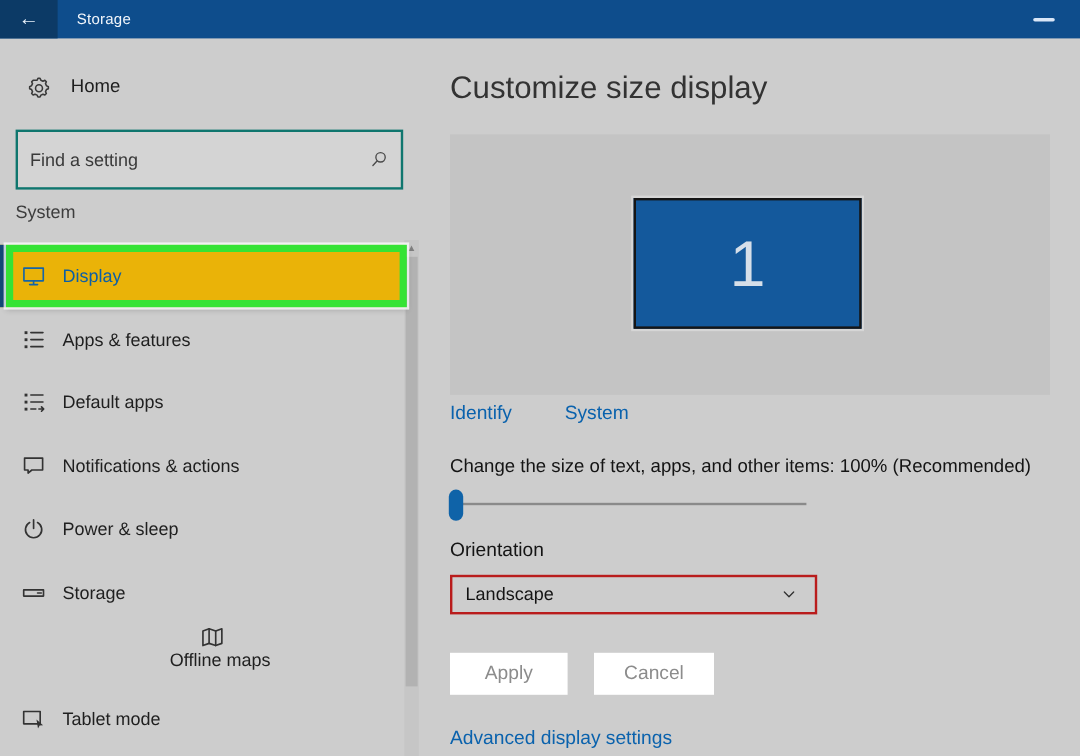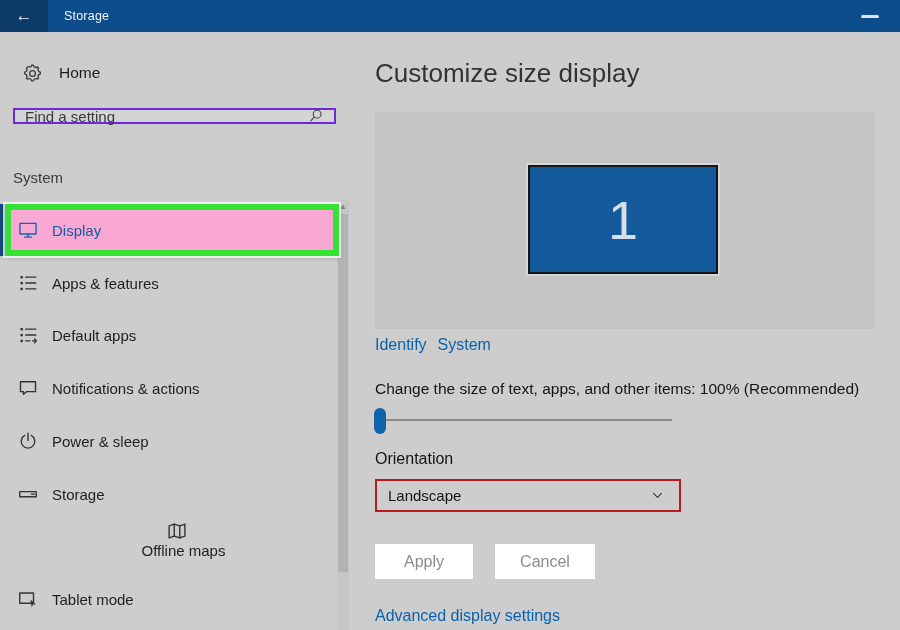--- a/index.html
+++ b/index.html
@@ -14,53 +14,53 @@
   .back-btn{position:absolute;left:0;top:0;width:48px;height:32px;background:#0c3a66;
     color:#e9f1fa;font-size:17px;display:flex;align-items:center;justify-content:center;cursor:pointer;}
   .win-title{position:absolute;left:64px;top:0;height:32px;display:flex;align-items:center;
     color:#f2f6fb;font-size:12.5px;letter-spacing:.2px;}
   .min-btn{position:absolute;left:850px;top:0;width:40px;height:32px;display:flex;align-items:center;justify-content:center;cursor:pointer;}
   .min-glyph{width:18px;height:3px;background:#d9e6f7;border-radius:2px;}
   
   .home-row{position:absolute;left:22px;top:58px;height:30px;display:flex;align-items:center;gap:16px;cursor:pointer;}
   .home-row .icon{width:21px;height:21px;color:#3a3a3a;}
   .home-label{font-size:15.5px;color:#1e1e1e;}
-  .searchbox{position:absolute;left:13px;top:108px;width:323px;height:16px;box-sizing:border-box;
-    border:2px solid #6d28d9;background:#d4d4d4;display:flex;align-items:center;}
+  .searchbox{position:absolute;left:13px;top:108px;width:323px;height:50px;box-sizing:border-box;
+    border:2px solid #0f766e;background:#d4d4d4;display:flex;align-items:center;}
   .searchbox input{flex:1;border:none;outline:none;background:transparent;font-family:inherit;
     font-size:15px;color:#2e2e2e;padding:0 0 0 10px;}
   .searchbox input::placeholder{color:#3a3a3a;opacity:1;}
   .search-glyph{width:18px;height:18px;color:#4a4a4a;margin-right:9px;flex:0 0 auto;}
   .system-label{position:absolute;left:13px;top:169px;font-size:15px;color:#3d3d3d;}
   .nav{position:absolute;left:0;top:204px;width:337px;}
   .nav-item{position:absolute;left:0;width:337px;height:52px;display:flex;align-items:center;
     padding-left:17px;box-sizing:border-box;cursor:pointer;}
   .nav-item .icon{width:22px;height:22px;color:#333333;flex:0 0 auto;}
   .nav-item .lbl{margin-left:13px;font-size:15px;color:#1f1f1f;white-space:nowrap;}
-  .nav-item.selected{background:#f9a8d4;}
+  .nav-item.selected{background:#eab308;}
   .nav-item.selected .lbl{color:#0d5fa6;}
   .nav-item.selected .icon{color:#1565a8;}
   .accent-bar{position:absolute;left:0;top:0;width:5px;height:52px;background:#134a78;}
   
   .scrollbar{position:absolute;left:337px;top:200px;width:12px;height:430px;background:#c6c6c6;}
   .scroll-up{position:absolute;left:0;top:0;width:12px;height:13px;display:flex;align-items:center;
     justify-content:center;font-size:8px;color:#7f7f7f;cursor:pointer;}
   .scroll-thumb{position:absolute;left:1px;top:14px;width:10px;height:358px;background:#b2b2b2;cursor:pointer;}
   
   .highlight-box{position:absolute;left:5px;top:204px;width:334px;height:52px;box-sizing:border-box;
     border:6px solid #35e335;box-shadow:0 0 0 2px rgba(255,255,255,.75),0 2px 5px rgba(0,0,0,.18);
     pointer-events:none;z-index:9;}
   
   .heading{position:absolute;left:375px;top:58px;font-size:26px;font-weight:300;color:#333333;}
   .preview-panel{position:absolute;left:375px;top:112px;width:500px;height:217px;background:#c4c4c4;}
   .monitor{position:absolute;left:153px;top:53px;width:190px;height:109px;box-sizing:border-box;
     background:#14599c;border:2px solid #151515;box-shadow:0 0 0 2px #d6d6d6;
     display:flex;align-items:center;justify-content:center;cursor:pointer;}
   .monitor-number{font-size:54px;font-weight:100;color:#d6dfe9;line-height:1;}
-  .links-row{position:absolute;left:375px;top:336px;display:flex;gap:11px;}
+  .links-row{position:absolute;left:375px;top:336px;display:flex;gap:44px;}
   .link{font-size:16px;color:#0a62ad;cursor:pointer;text-decoration:none;}
   .scale-text{position:absolute;left:375px;top:380px;font-size:15.5px;color:#141414;white-space:nowrap;}
   .slider-track{position:absolute;left:378px;top:419px;width:294px;height:2px;background:#8a8a8a;cursor:pointer;}
   .slider-thumb{position:absolute;left:374px;top:408px;width:12px;height:26px;background:#0f63a8;border-radius:6px;cursor:grab;}
   .orientation-label{position:absolute;left:375px;top:450px;font-size:16px;color:#141414;}
   .dropdown{position:absolute;left:375px;top:479px;width:306px;height:33px;box-sizing:border-box;
     border:2px solid #b91c1c;display:flex;align-items:center;cursor:pointer;background:transparent;}
   .dropdown .val{font-size:15px;color:#141414;padding-left:11px;flex:1;}
   .dropdown .chev{width:17px;height:17px;color:#2f2f2f;margin-right:13px;flex:0 0 auto;}
   .btn{position:absolute;top:544px;height:35px;background:#ffffff;color:#8c8c8c;font-size:16px;

